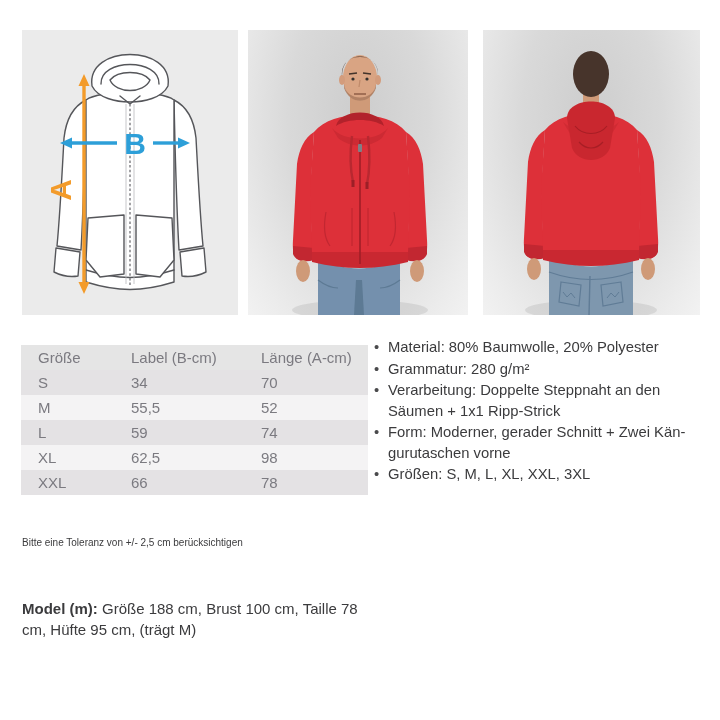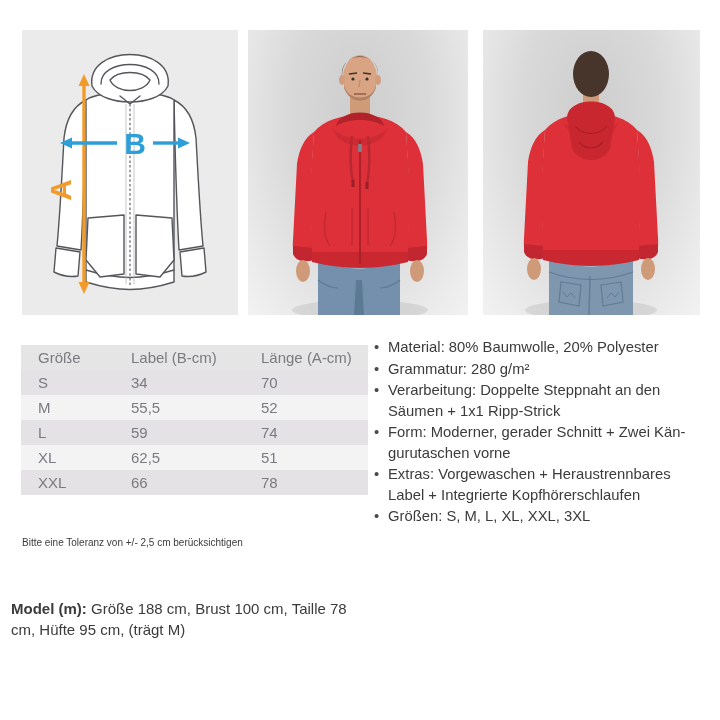--- a/index.html
+++ b/index.html
@@ -27,21 +27,21 @@
   }
   table.size-table th:first-child,table.size-table td:first-child{padding-left:17px;}
   table.size-table thead tr{background:#e5e5e5;}
   table.size-table tbody tr:nth-child(odd){background:#e4e2e4;}
   table.size-table tbody tr:nth-child(even){background:#f4f3f4;}
 
   .tolerance{
     position:absolute;left:22px;top:537px;font-size:10px;color:#3b3b3d;white-space:nowrap;
   }
   .model{
-    position:absolute;left:11px;top:598px;width:345px;margin:0;
+    position:absolute;left:22px;top:598px;width:345px;margin:0;
     font-size:15px;line-height:21px;color:#3b3b3d;
   }
   .model b{font-weight:bold;}
 
   .description{position:absolute;left:373px;top:337px;width:340px;}
   .description .intro{
     margin:0 0 9px 0;font-size:15.5px;line-height:21.5px;color:#3b3b3d;width:337px;
   }
   .description ul{
     list-style:none;margin:0;padding:0;width:315px;
@@ -194,21 +194,21 @@
       <td>52</td>
     </tr>
     <tr>
       <td>L</td>
       <td>59</td>
       <td>74</td>
     </tr>
     <tr>
       <td>XL</td>
       <td>62,5</td>
-      <td>51</td>
+      <td>98</td>
     </tr>
     <tr>
       <td>XXL</td>
       <td>66</td>
       <td>78</td>
     </tr>
   </tbody>
 </table>
 
 <div class="tolerance">Bitte eine Toleranz von +/- 2,5 cm berücksichtigen</div>
@@ -217,16 +217,15 @@
   <b>Model (m):</b>
   <span>Größe 188 cm, Brust 100 cm, Taille 78 cm, Hüfte 95 cm, (trägt M)</span>
 </p>
 
 <div class="description">
   <ul>
     <li>Material: 80% Baumwolle, 20% Polyester</li>
     <li>Grammatur: 280 g/m²</li>
     <li>Verarbeitung: Doppelte Steppnaht an den Säumen + 1x1 Ripp-Strick</li>
     <li>Form: Moderner, gerader Schnitt + Zwei Kän­gurutaschen vorne</li>
-    <li>Extras: Vorgewaschen + Heraustrennbares Label + Integrierte Kopfhörerschlaufen</li>
     <li>Größen:  S, M, L, XL, XXL, 3XL</li>
   </ul>
 </div>
 
 </body></html>

